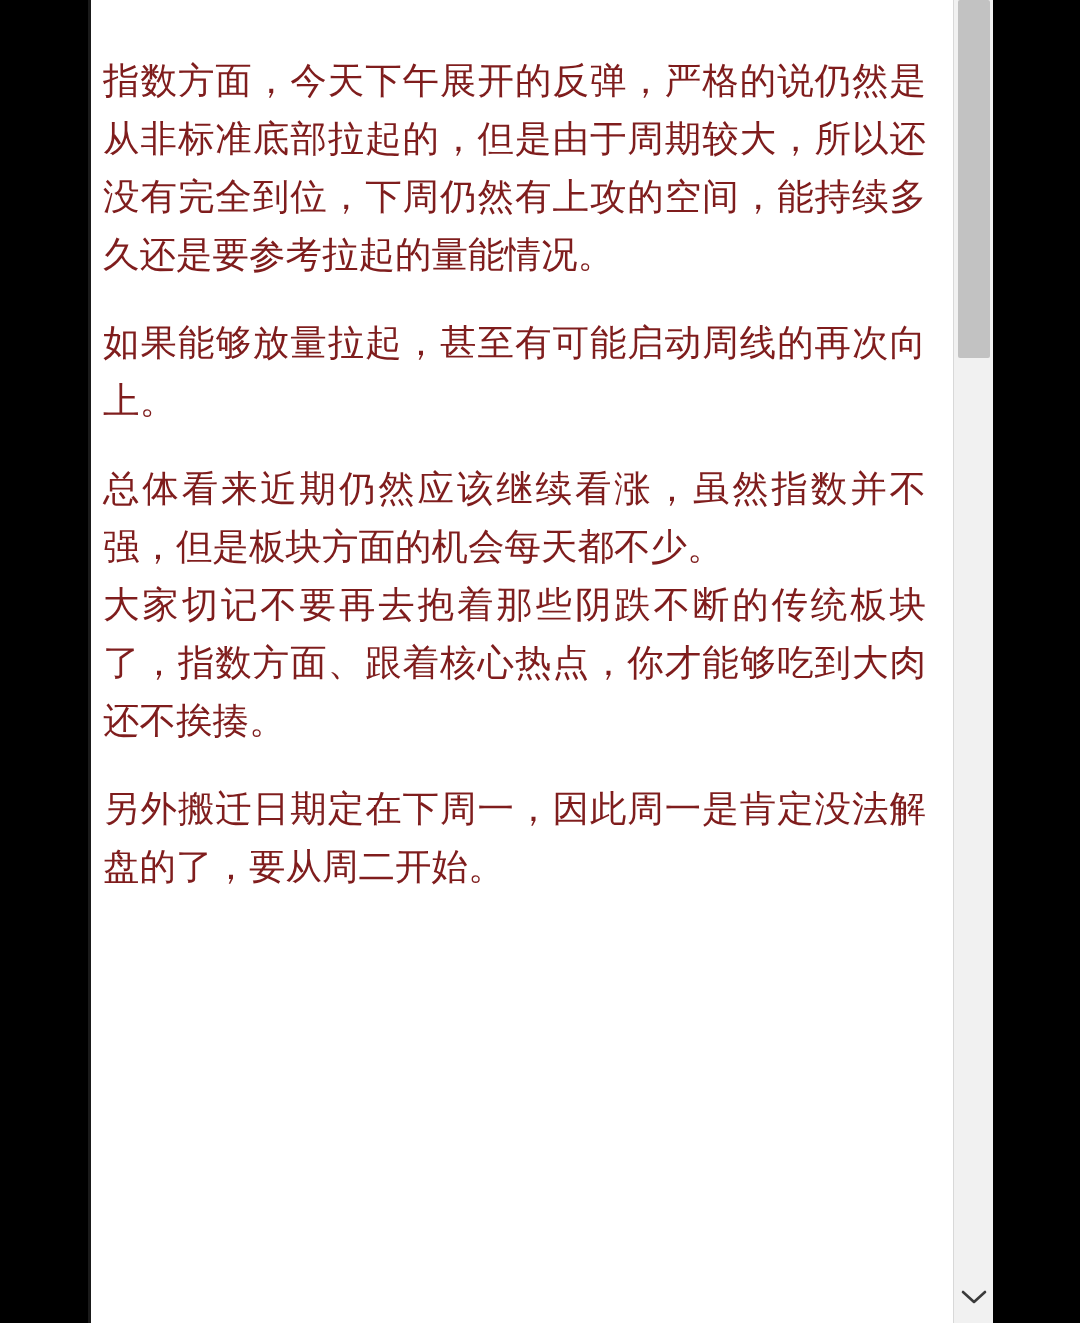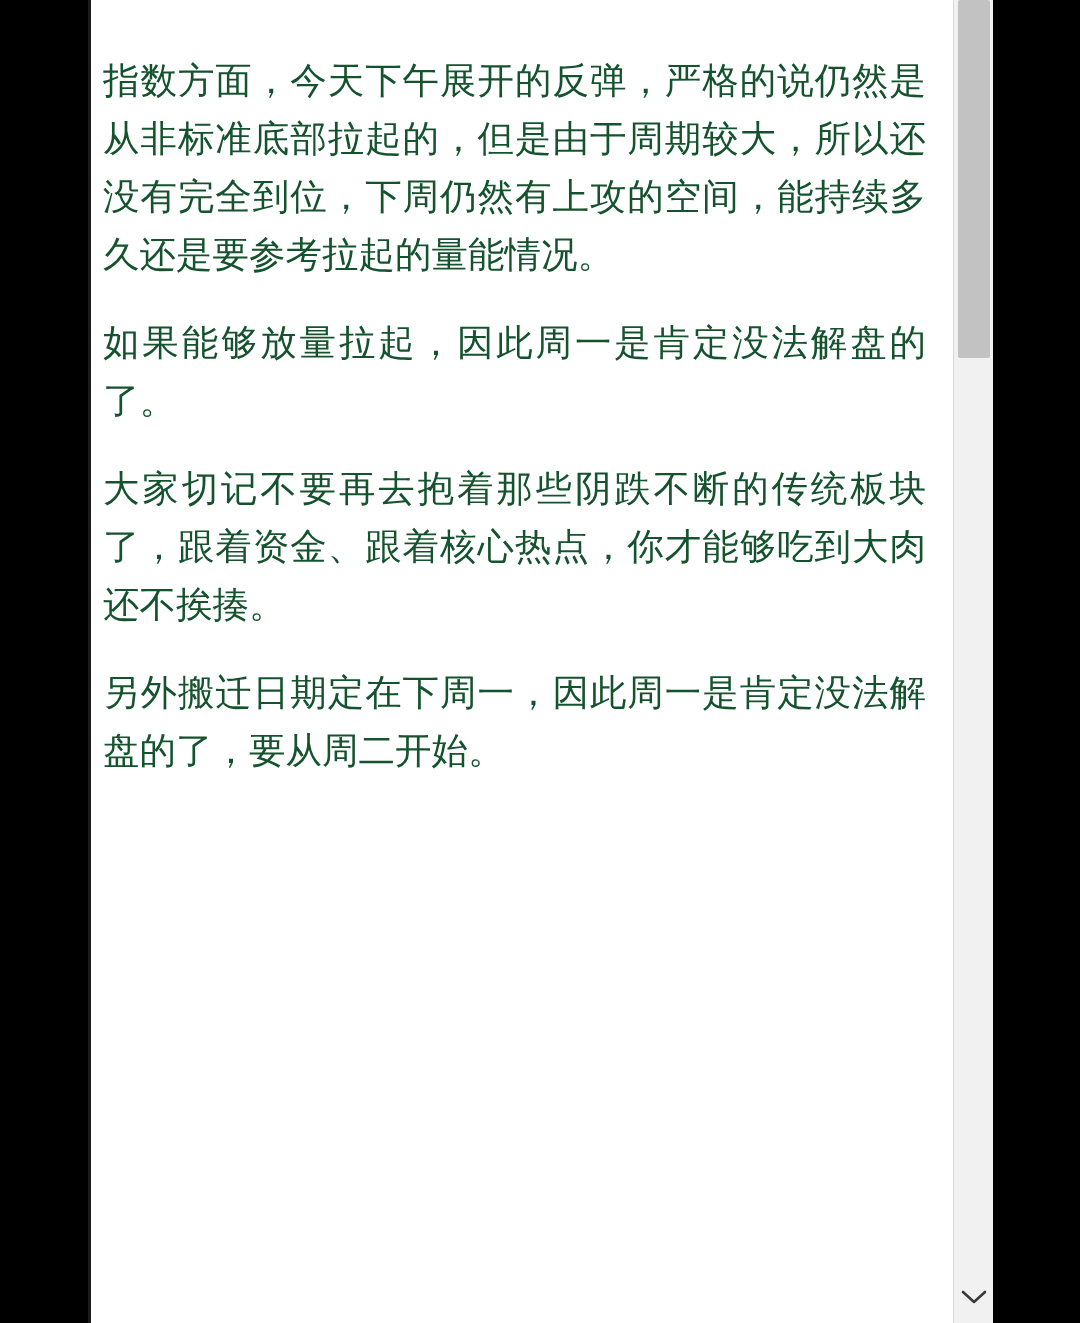--- a/index.html
+++ b/index.html
@@ -51,21 +51,21 @@
     height: 1323px;
     box-sizing: border-box;
     padding: 52px 30px 0 12px;
     overflow: hidden;
   }
 
   .para {
     margin: 0 0 30px 0;
     font-size: 36.5px;
     line-height: 58px;
-    color: #14532d;
+    color: #7f1d1d;
     letter-spacing: 0px;
     text-align: justify;
     text-justify: inter-character;
     word-break: break-all;
     font-family: "Liberation Sans", sans-serif;
   }
   .para.tight {
     margin-bottom: 0;
   }
 
@@ -114,22 +114,23 @@
 </head>
 <body>
 
 <div class="screen">
 
   <div class="left-gutter"></div>
 
   <div class="page">
     <div class="doc-body">
       <p class="para">指数方面，今天下午展开的反弹，严格的说仍然是从非标准底部拉起的，但是由于周期较大，所以还没有完全到位，下周仍然有上攻的空间，能持续多久还是要参考拉起的量能情况。</p>
-      <p class="para">如果能够放量拉起，因此周一是肯定没法解盘的了。</p>
-      <p class="para">大家切记不要再去抱着那些阴跌不断的传统板块了，跟着资金、跟着核心热点，你才能够吃到大肉还不挨揍。</p>
+      <p class="para">如果能够放量拉起，甚至有可能启动周线的再次向上。</p>
+      <p class="para tight">总体看来近期仍然应该继续看涨，虽然指数并不强，但是板块方面的机会每天都不少。</p>
+      <p class="para">大家切记不要再去抱着那些阴跌不断的传统板块了，指数方面、跟着核心热点，你才能够吃到大肉还不挨揍。</p>
       <p class="para">另外搬迁日期定在下周一，因此周一是肯定没法解盘的了，要从周二开始。</p>
 
     </div>
   </div>
 
   <div class="scrollbar">
     <div class="scroll-thumb"></div>
     <div class="scroll-down-btn">
       <svg width="26" height="16" viewBox="0 0 26 16" aria-hidden="true">
         <path d="M2 3 L13 13 L24 3" fill="none" stroke="#3a3a3a" stroke-width="2.6" stroke-linecap="round" stroke-linejoin="round"></path>

